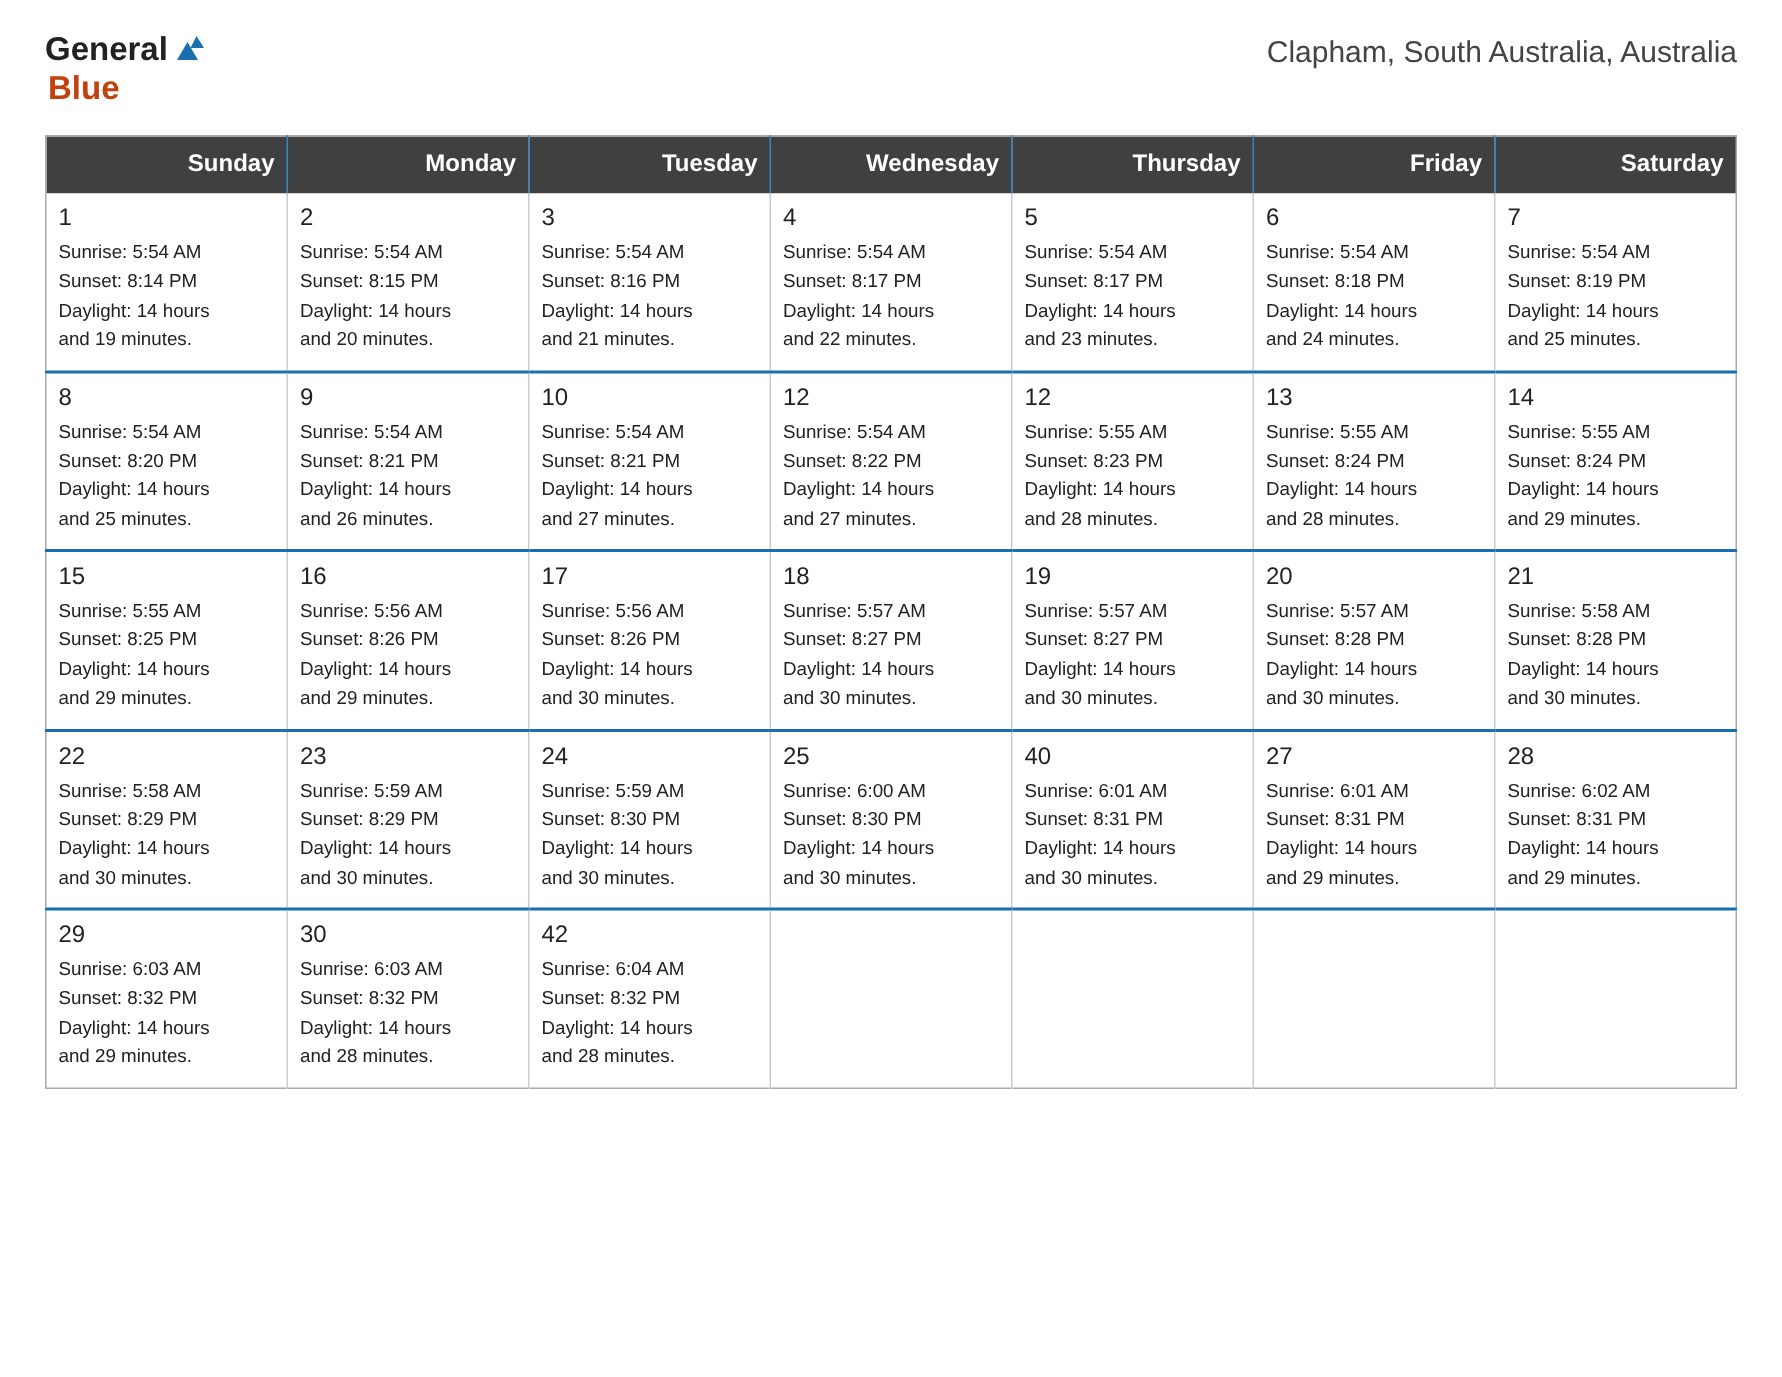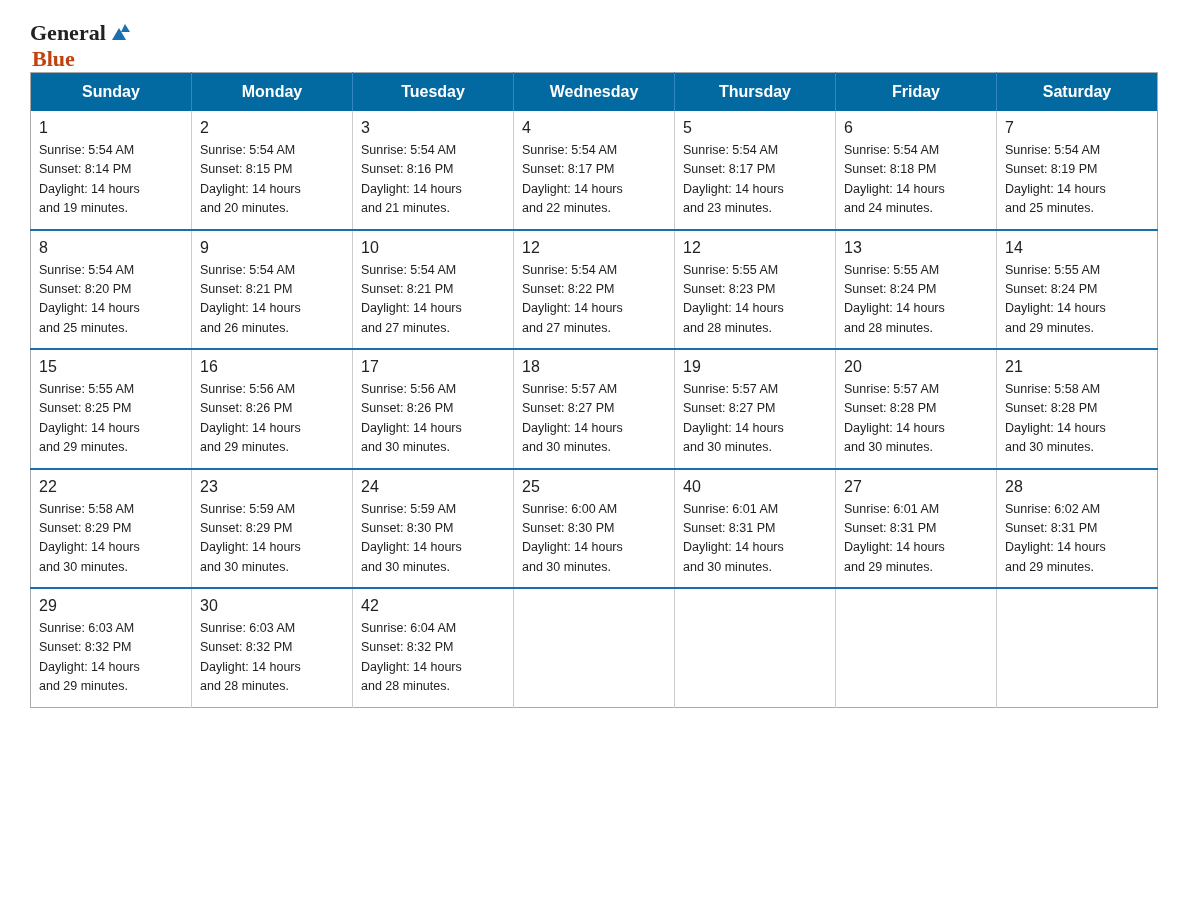--- a/index.html
+++ b/index.html
@@ -7,21 +7,21 @@
       font-family: Arial, Helvetica, sans-serif;
       background: #fff;
       width: 1188px;
       min-height: 918px;
       padding: 20px 30px;
     }
     .header-area {
       display: flex;
       justify-content: space-between;
       align-items: flex-start;
-      font-family: Liberation Serif, serif;
+      margin-bottom: 18px;
     }
     .logo-text-general {
       font-size: 22px;
       font-weight: bold;
       color: #222;
     }
     .logo-icon {
       width: 22px;
       height: 22px;
       margin-left: 2px;
@@ -40,26 +40,26 @@
       font-size: 20px;
       color: #444;
       margin-top: 4px;
     }
     .calendar {
       width: 100%;
       border-collapse: collapse;
       border: 1px solid #aaa;
     }
     .calendar thead tr th {
-      background-color: #0369a1;
+      background-color: #404040;
       color: #fff;
       font-size: 16px;
       font-weight: bold;
       padding: 10px 8px;
-      text-align: center;
+      text-align: right;
       border-right: 1px solid #3385c6;
     }
     .calendar thead tr th:last-child {
       border-right: none;
     }
     .calendar tbody tr td {
       vertical-align: top;
       padding: 8px 8px 10px 8px;
       border-right: 1px solid #ccc;
       border-bottom: 2px solid #1a6faf;
@@ -115,20 +115,21 @@
     <div class="logo-line1">
       <span class="logo-text-general">General</span>
       <svg class="logo-icon" viewBox="0 0 22 22" xmlns="http://www.w3.org/2000/svg">
         <polygon points="4,18 18,18 11,6" fill="#1a6faf"></polygon>
         <polygon points="13,10 22,10 17,2" fill="#1a6faf"></polygon>
       </svg>
     </div>
     <div class="logo-line2">Blue</div>
   </div>
   <div class="title-area">
+    <div class="location">Clapham, South Australia, Australia</div>
   </div>
 </div>
 
 <table class="calendar">
   <thead>
     <tr>
     <th>Sunday</th>
         <th>Monday</th>
         <th>Tuesday</th>
         <th>Wednesday</th>

